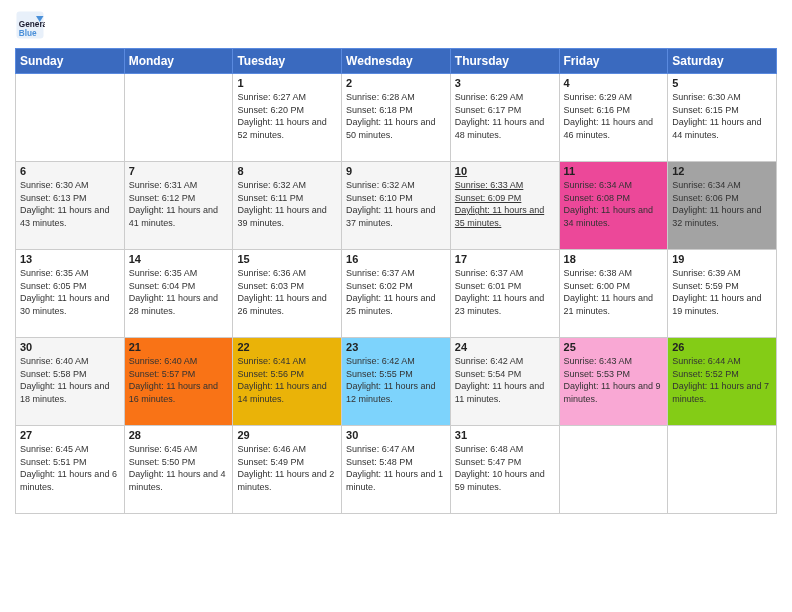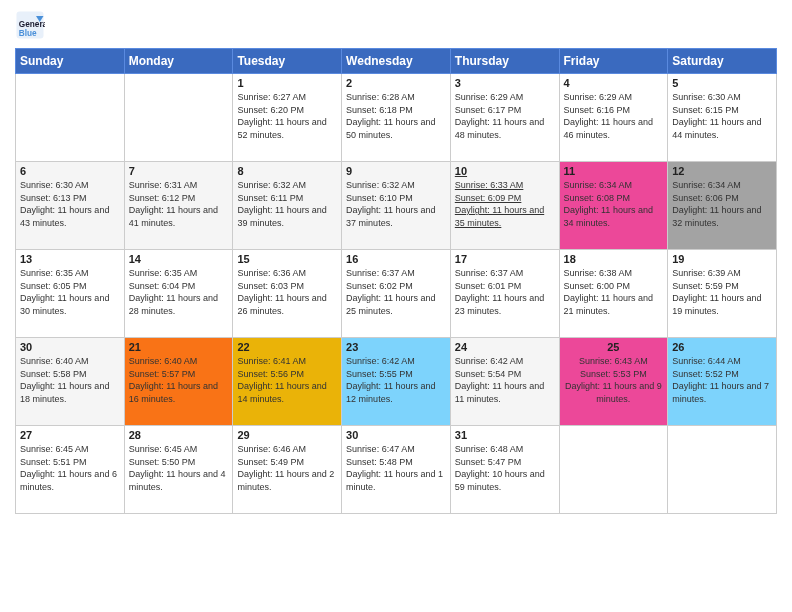--- a/index.html
+++ b/index.html
@@ -214,25 +214,25 @@
             <div class="day-info">Sunrise: 6:41 AM<br>Sunset: 5:56 PM<br>Daylight: 11 hours and 14 minutes.</div>
           </td>
           <td style="background: #7dd3fc;">
             <span class="day-num">23</span>
             <div class="day-info">Sunrise: 6:42 AM<br>Sunset: 5:55 PM<br>Daylight: 11 hours and 12 minutes.</div>
           </td>
           <td style="background: rgb(245, 245, 245);">
             <span class="day-num">24</span>
             <div class="day-info">Sunrise: 6:42 AM<br>Sunset: 5:54 PM<br>Daylight: 11 hours and 11 minutes.</div>
           </td>
-          <td style="background: #ec4899; text-align: center;">
+          <td style="background: #f9a8d4;">
             <span class="day-num">25</span>
             <div class="day-info">Sunrise: 6:43 AM<br>Sunset: 5:53 PM<br>Daylight: 11 hours and 9 minutes.</div>
           </td>
-          <td style="background: #7dd3fc; margin-left: 26px;">
+          <td style="background: #84cc16; margin-left: 26px;">
             <span class="day-num">26</span>
             <div class="day-info">Sunrise: 6:44 AM<br>Sunset: 5:52 PM<br>Daylight: 11 hours and 7 minutes.</div>
           </td>
         </tr>
         <tr>
           <td>
             <span class="day-num">27</span>
             <div class="day-info">Sunrise: 6:45 AM<br>Sunset: 5:51 PM<br>Daylight: 11 hours and 6 minutes.</div>
           </td>
           <td>

